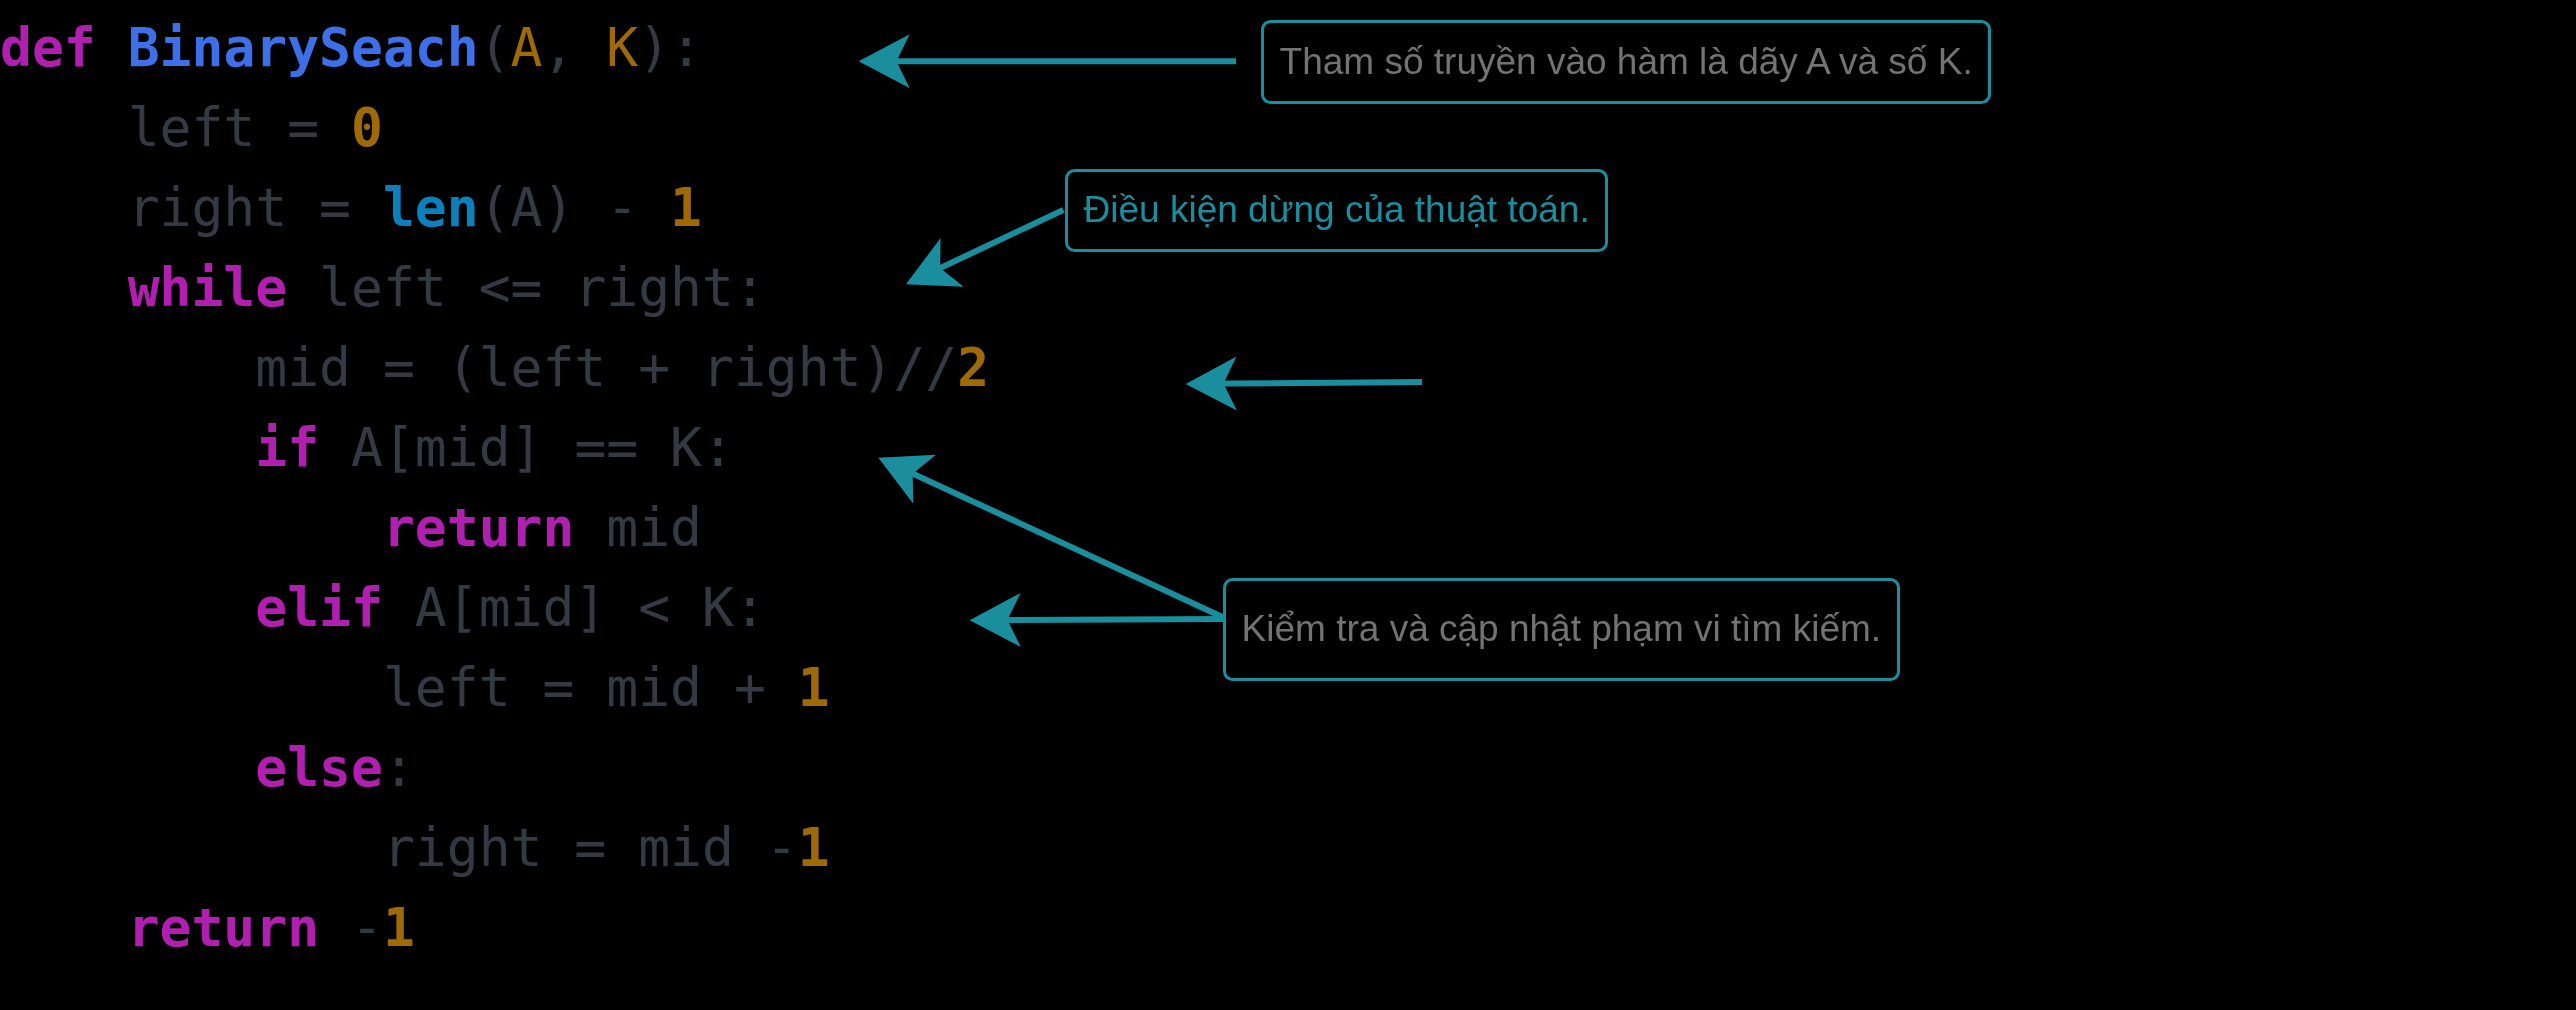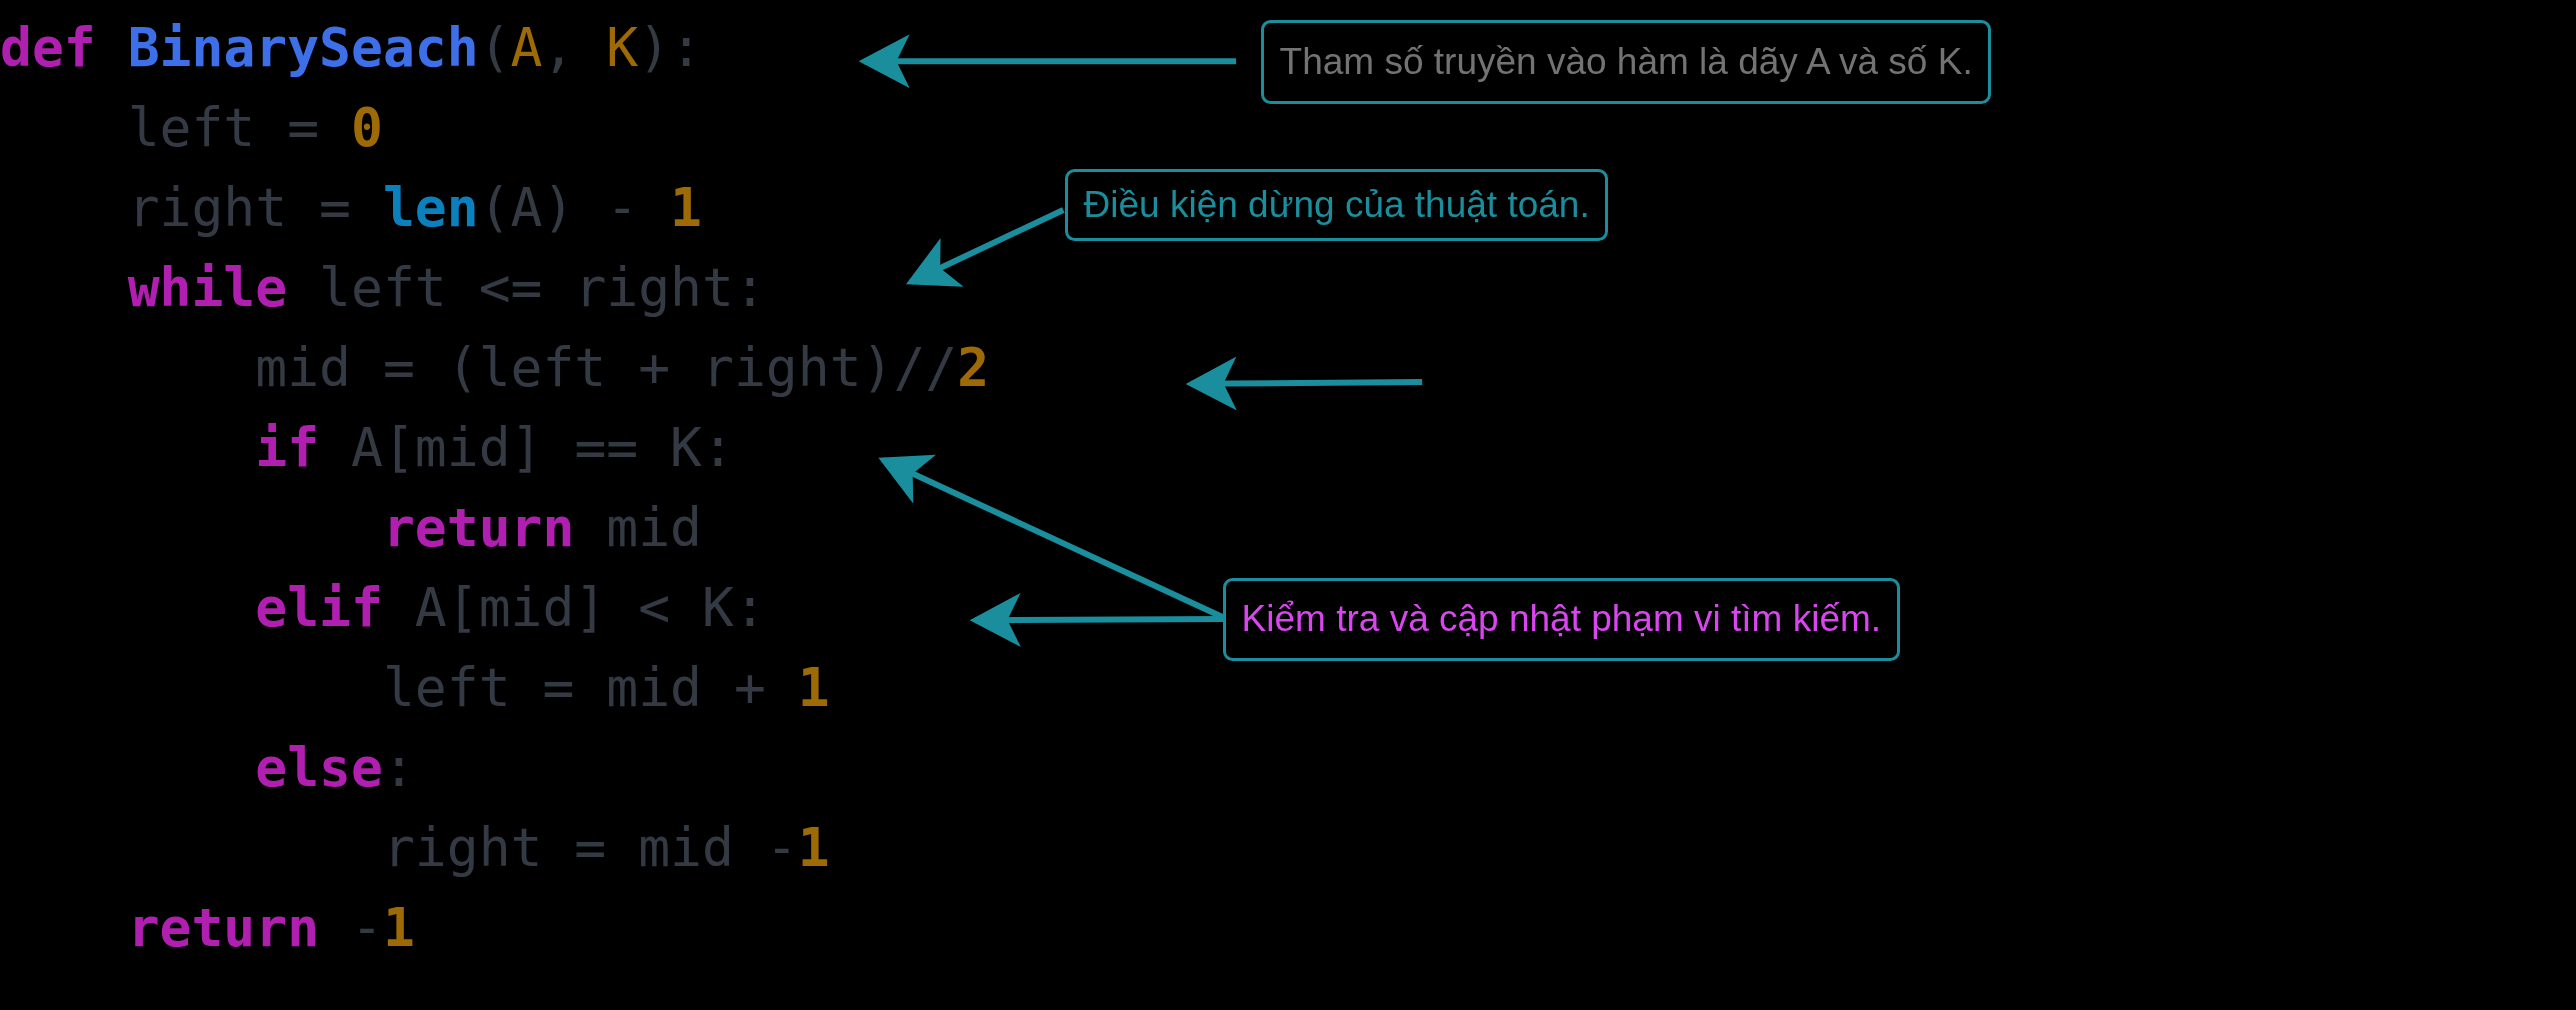--- a/index.html
+++ b/index.html
@@ -94,23 +94,23 @@
 
     <line x1="2040" y1="1030" x2="1472" y2="767" stroke="#1a8e9d" stroke-width="10" marker-end="url(#ah)"></line>
 
     <line x1="2040" y1="1032" x2="1625" y2="1034" stroke="#1a8e9d" stroke-width="10" marker-end="url(#ah)"></line>
   </svg>
 
   <div class="callout" style="left: 1233px; top: 20px; height: 84px; border-color: rgb(26, 142, 157); color: #737373; margin-left: 28px;">
     <span>Tham số truyền vào hàm là dãy A và số K.</span>
   </div>
 
-  <div class="callout" style="left: 1065px; top: 169px; height: 72px; border-color: rgb(26, 142, 157); color: rgb(26, 142, 157);">
+  <div class="callout" style="left: 1065px; top: 169px; height: 83px; border-color: rgb(26, 142, 157); color: rgb(26, 142, 157);">
     <span>Điều kiện dừng của thuật toán.</span>
   </div>
 
 
-  <div class="callout" style="left: 1223px; top: 578px; height: 83px; border-color: rgb(26, 142, 157); color: #d946ef;">
+  <div class="callout" style="left: 1223px; top: 578px; height: 103px; border-color: rgb(26, 142, 157); color: #737373;">
     <span>Kiểm tra và cập nhật phạm vi tìm kiếm.</span>
   </div>
 
 </div>
 
 
 </body></html>

